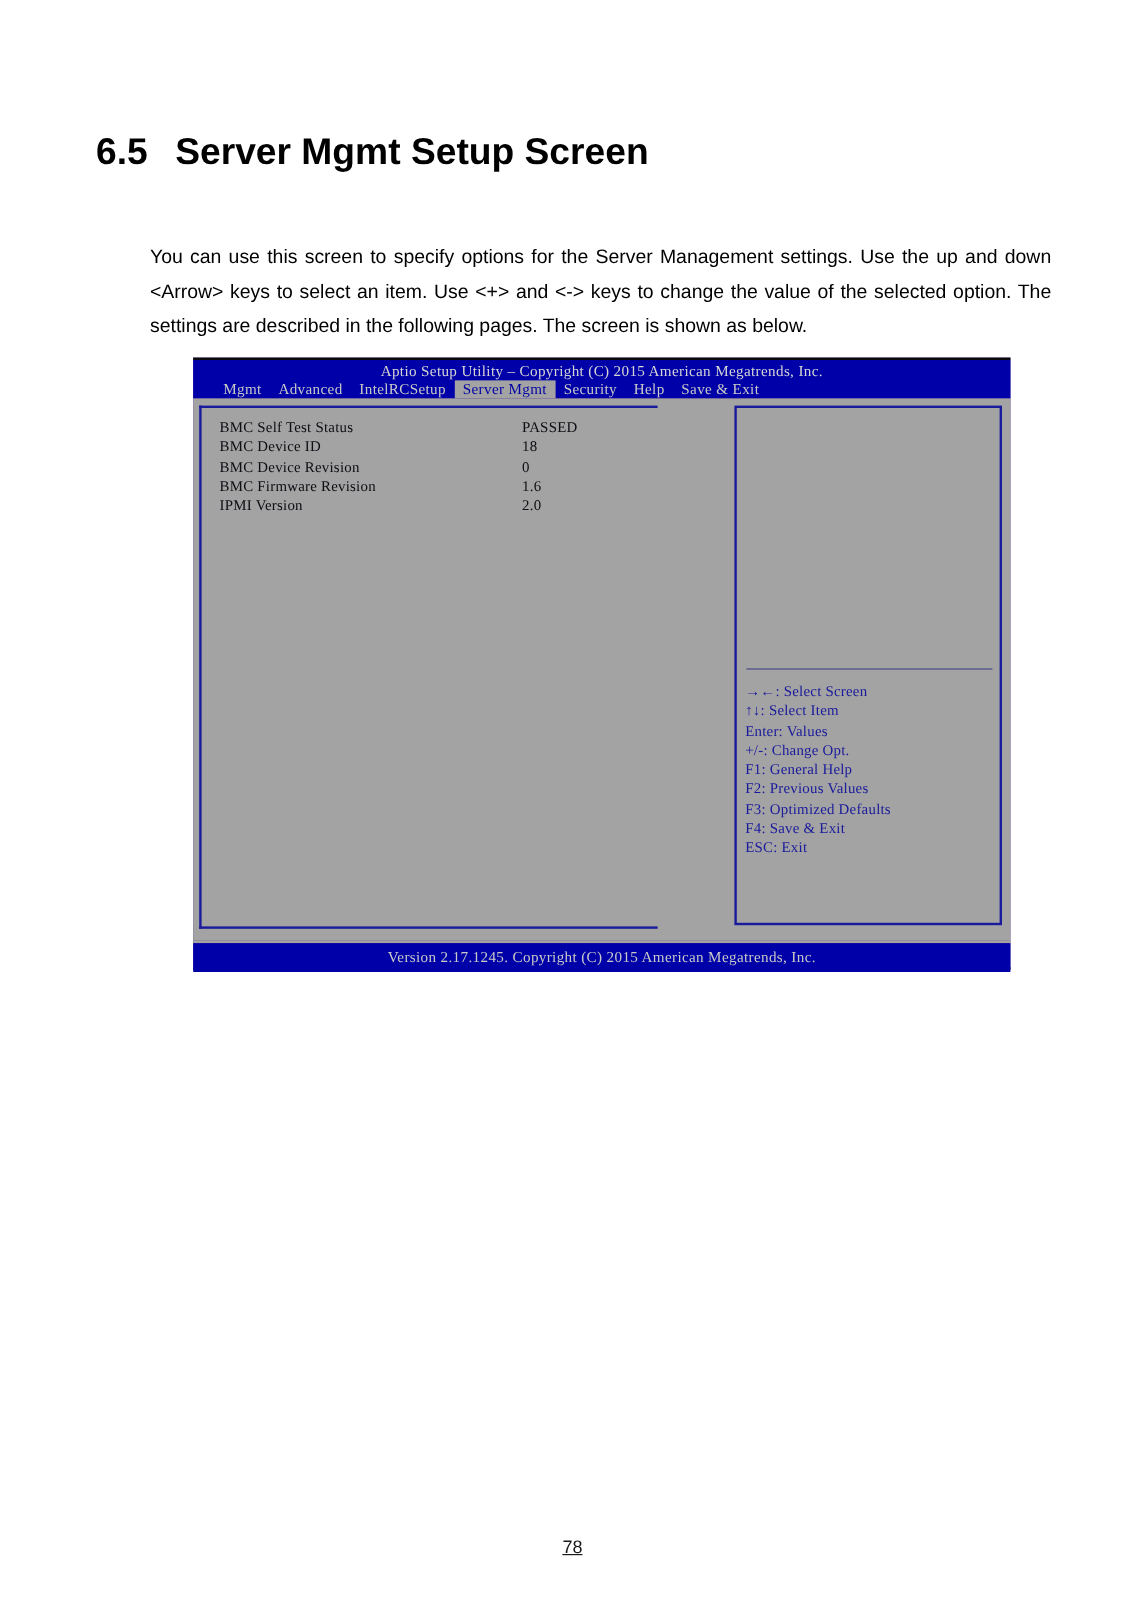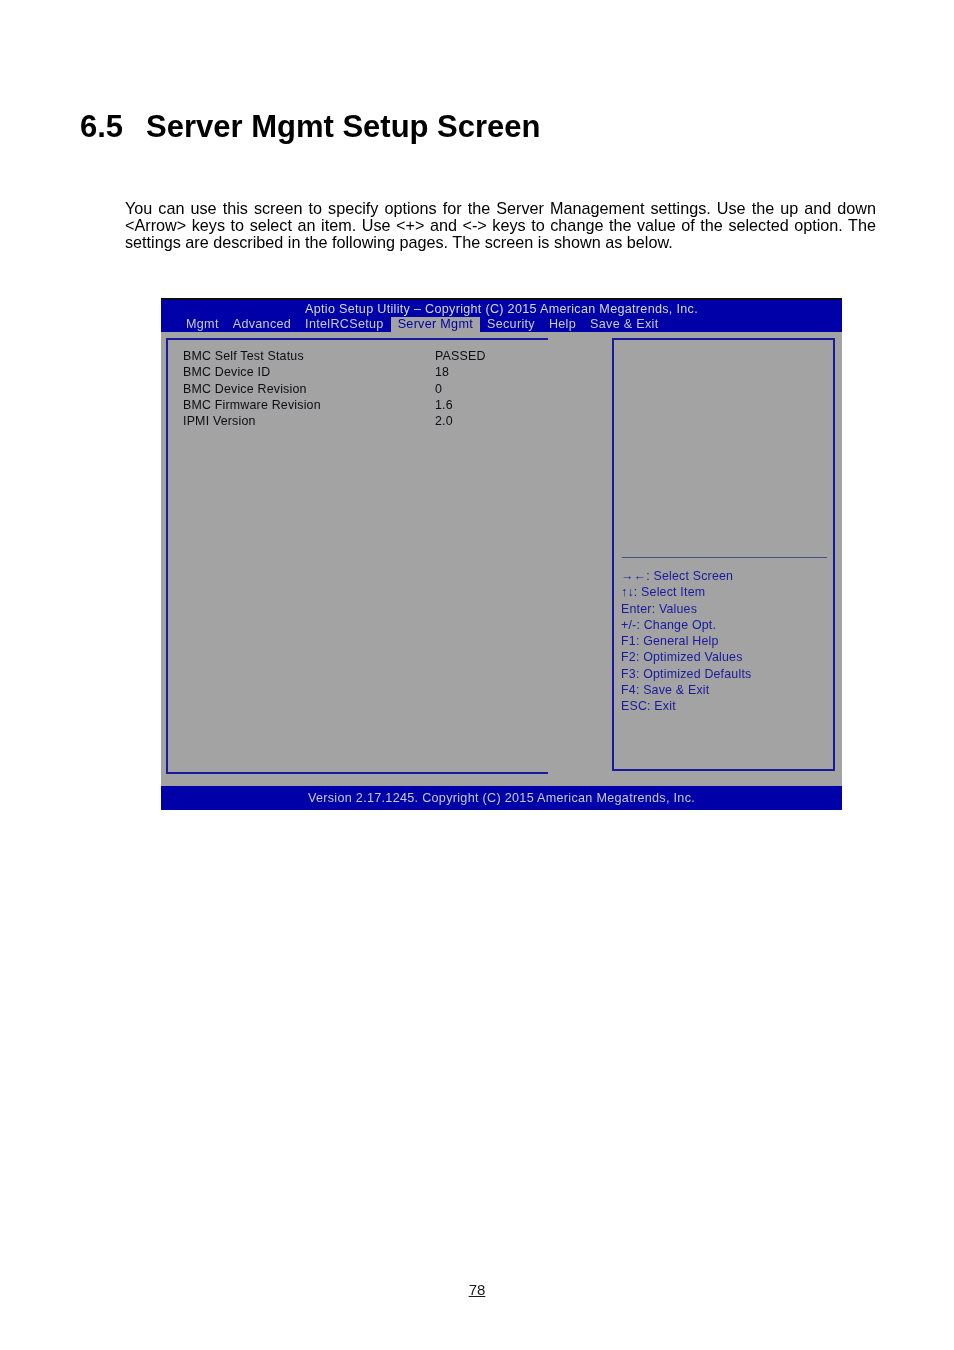--- a/index.html
+++ b/index.html
@@ -32,34 +32,34 @@
     min-width: 66px;
   }
 
   
   .body-paragraph {
     position: absolute;
     left: 125px;
     top: 184px;
     width: 751px;
     font-size: 16.2px;
-    line-height: 17px;
+    line-height: 29px;
     text-align: justify;
     text-justify: inter-word;
   }
 
   
   .bios-screen {
     position: absolute;
     left: 161px;
     top: 298px;
     width: 681px;
     height: 510px;
     background: #4c1d95;
-    font-family: Liberation Sans, sans-serif;
+    font-family: Liberation Serif, serif;
     box-sizing: border-box;
     border-top: 2px solid #0b0b0b;
     border-bottom: 2px solid #0b0b0b;
   }
 
   
   .bios-titlebar {
     height: 32px;
     background: #0000a8;
     color: #d8d8d8;
@@ -277,21 +277,21 @@
 
         <span class="row">
           <span>+/-</span><span>: Change Opt.</span>
         </span>
 
         <span class="row">
           <span>F1</span><span>: General Help</span>
         </span>
 
         <span class="row">
-          <span>F2</span><span>: Optimized Values</span>
+          <span>F2</span><span>: Previous Values</span>
         </span>
 
         <span class="row">
           <span>F3</span><span>: Optimized Defaults</span>
         </span>
 
         <span class="row">
           <span>F4</span><span>: Save &amp; Exit</span>
         </span>
 

